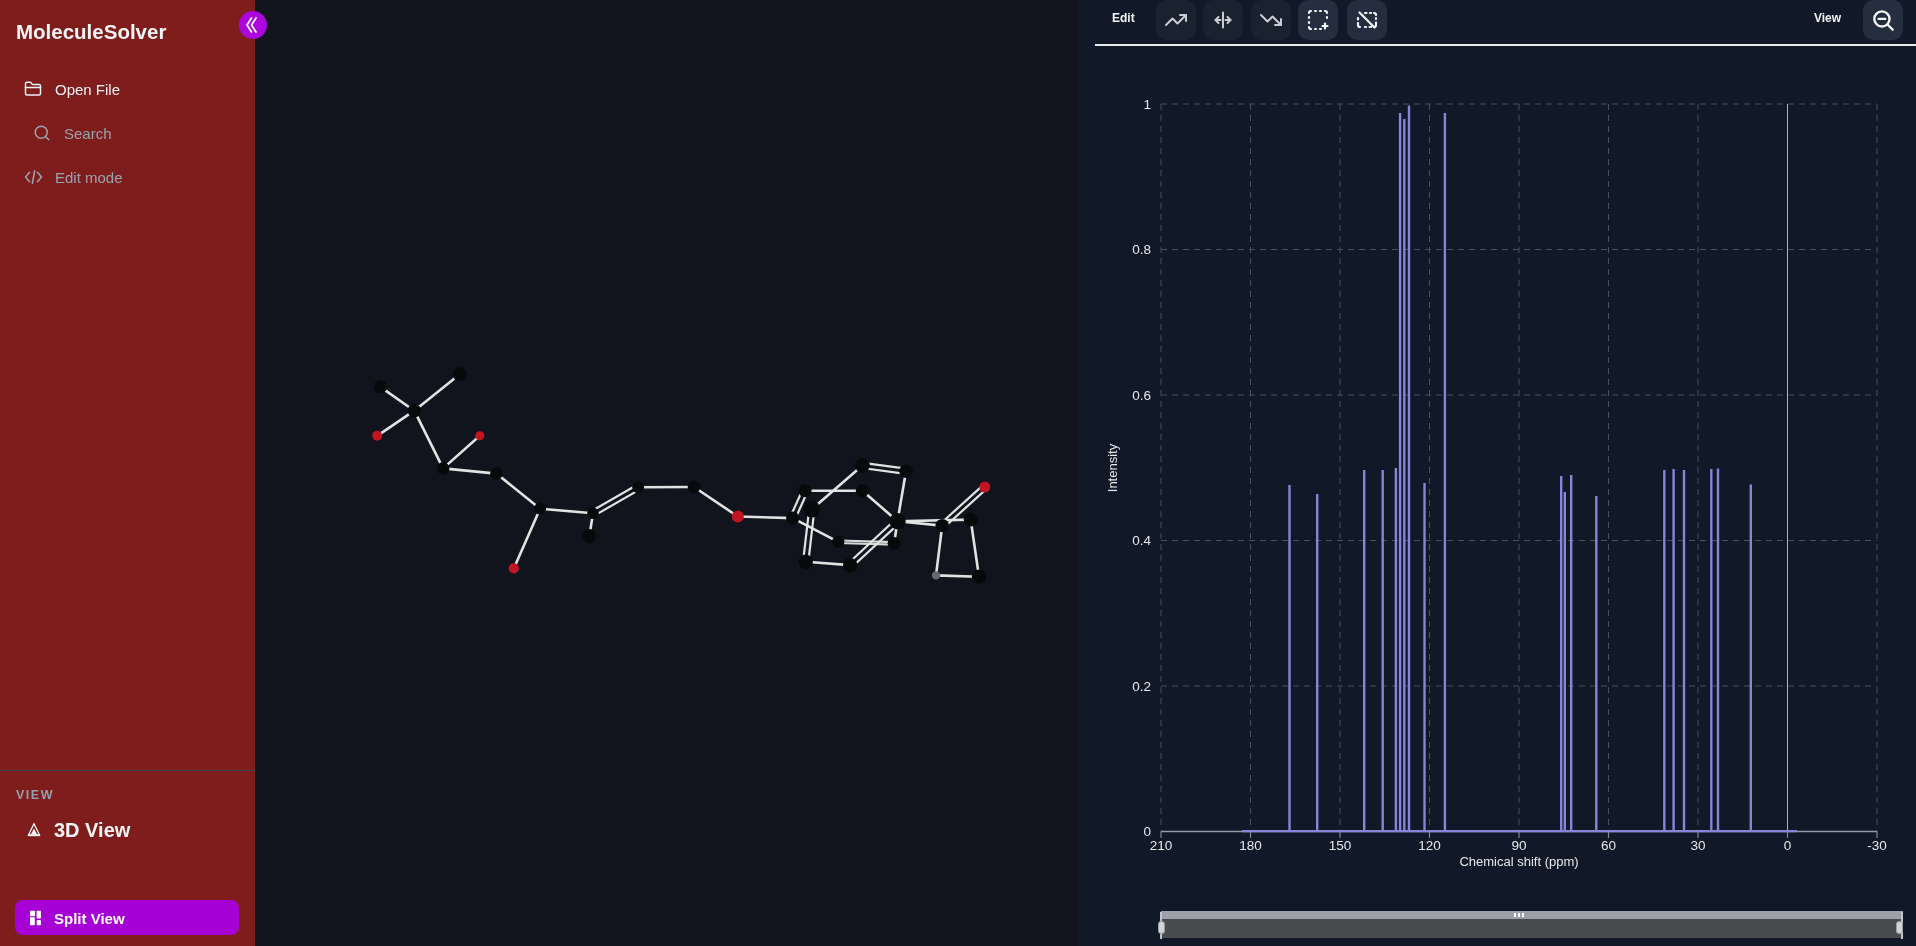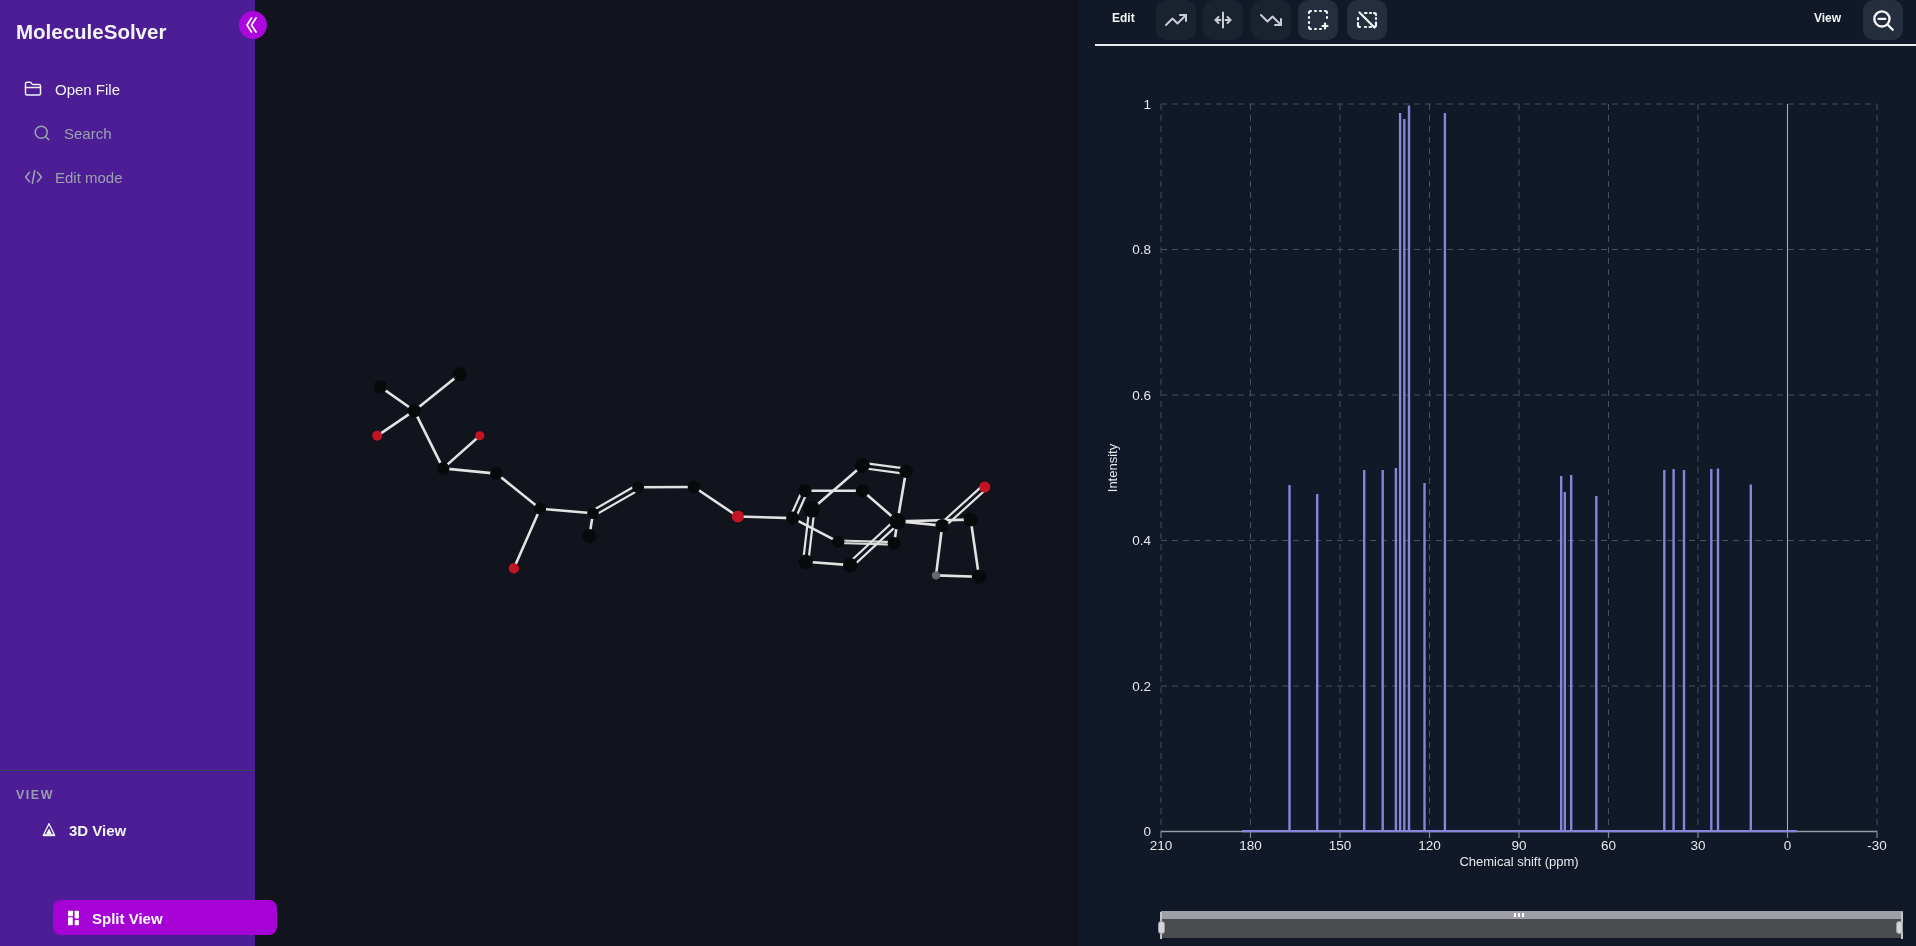--- a/index.html
+++ b/index.html
@@ -1,32 +1,32 @@
 <!DOCTYPE html>
 <html><head><meta charset="utf-8">
 <style>
 * { margin:0; padding:0; box-sizing:border-box; }
 html,body { width:1916px; height:946px; overflow:hidden; background:#11141c;
   font-family:"Liberation Sans", sans-serif; }
-#sidebar { position:absolute; left:0; top:0; width:255px; height:946px; background:#4c1d95; }
+#sidebar { position:absolute; left:0; top:0; width:255px; height:946px; background:#7f1d1d; }
 #canvas  { position:absolute; left:255px; top:0; width:824px; height:946px; background:#11141c; }
 #rpanel  { position:absolute; left:1079px; top:0; width:837px; height:946px; background:#111827; }
 .mtitle { position:absolute; left:16px; top:20px; font-size:20.5px; font-weight:bold; color:#f4f5f7; letter-spacing:0px; }
 .collapse { position:absolute; left:239px; top:11px; width:28px; height:28px; border-radius:50%;
   background:#ab06db; color:#fff; text-align:center; line-height:27px; font-size:15px; z-index:5; }
 .mitem { position:absolute; left:0; width:255px; height:36px; color:#9aa2ad; font-size:15px;padding-left:48px; }
 .mitem .lbl { position:absolute; left:55px; top:50%; transform:translateY(-50%); }
 .mitem svg { position:absolute; left:24px; top:50%; transform:translateY(-50%); }
 .white { color:#f2f4f6; }
 .divider { position:absolute; left:0; top:770px; width:255px; height:1px; background:#3b4453; }
 .viewlbl { position:absolute; left:16px; top:788px; font-size:12.5px; font-weight:bold; color:#959eaa; letter-spacing:1.5px; }
-.vitem { position:absolute; left:0; width:255px; height:36px; color:#f2f4f6; font-size:15px; font-weight:bold;margin-left:15px; }
+.vitem { position:absolute; left:0; width:255px; height:36px; color:#f2f4f6; font-size:20px; font-weight:bold; }
 .vitem .lbl { position:absolute; left:54px; top:50%; transform:translateY(-50%); }
 .vitem svg { position:absolute; left:27px; top:50%; transform:translateY(-50%); }
-.splitbtn { position:absolute; left:15px; top:900px; width:224px; height:35px; border-radius:8px; background:#a602d6;margin-left:38px; }
+.splitbtn { position:absolute; left:15px; top:900px; width:224px; height:35px; border-radius:8px; background:#a602d6; }
 .splitbtn .lbl { position:absolute; left:39px; top:50%; transform:translateY(-50%); color:#fff; font-size:15px; font-weight:bold; }
 .splitbtn svg { position:absolute; left:14.5px; top:50%; transform:translateY(-50%); }
 .tbtxt { position:absolute; top:11px; font-size:12px; font-weight:bold; color:#f2f4f6; }
 .tbtn { position:absolute; top:0px; width:40px; height:40px; border-radius:10px; }
 .tbtn svg { position:absolute; left:50%; top:50%; transform:translate(-50%,-50%); }
 .bg1 { background:#1a212f; }
 .bg2 { background:#242e3f; }
 .topline { position:absolute; left:1095px; top:44px; width:821px; height:2px; background:#eaebed; }
 </style></head>
 <body>

